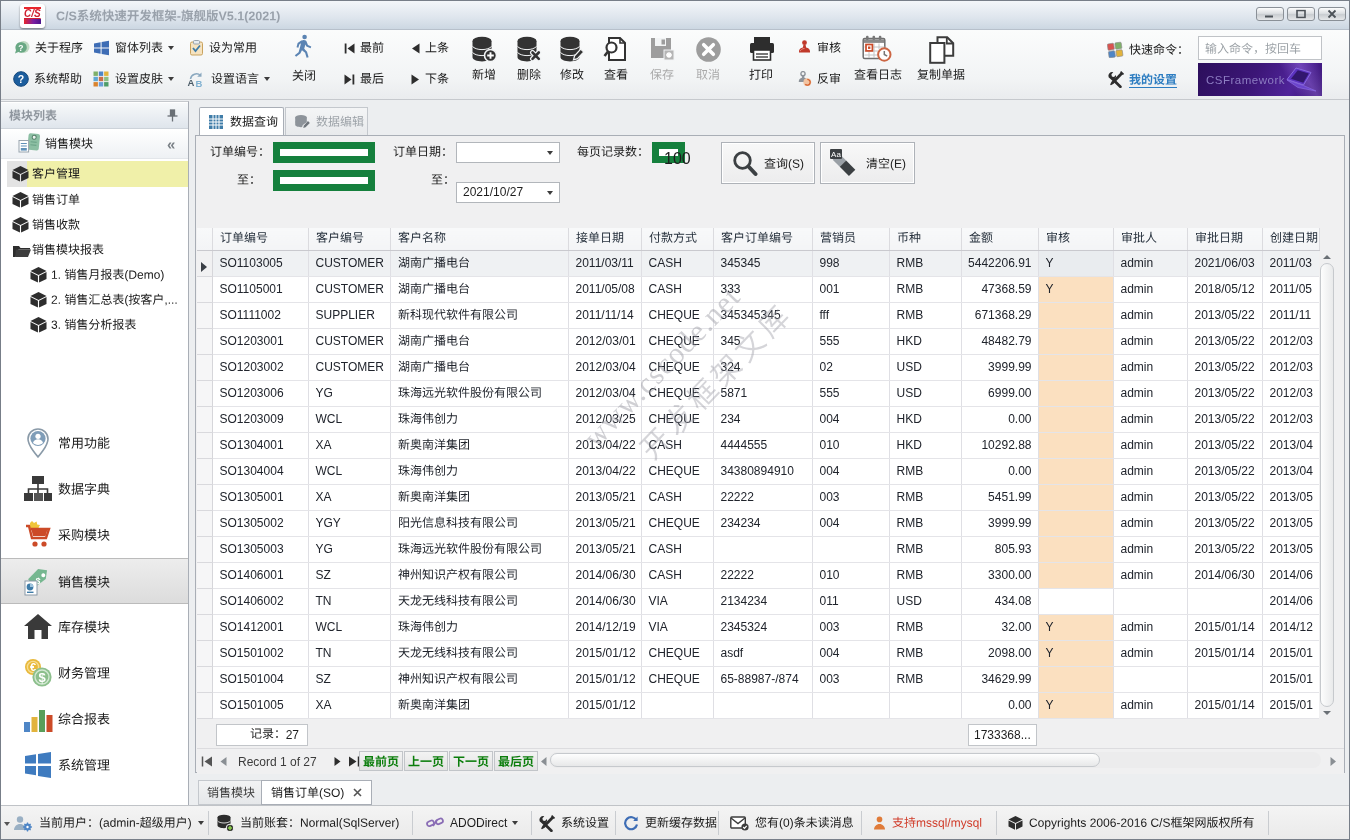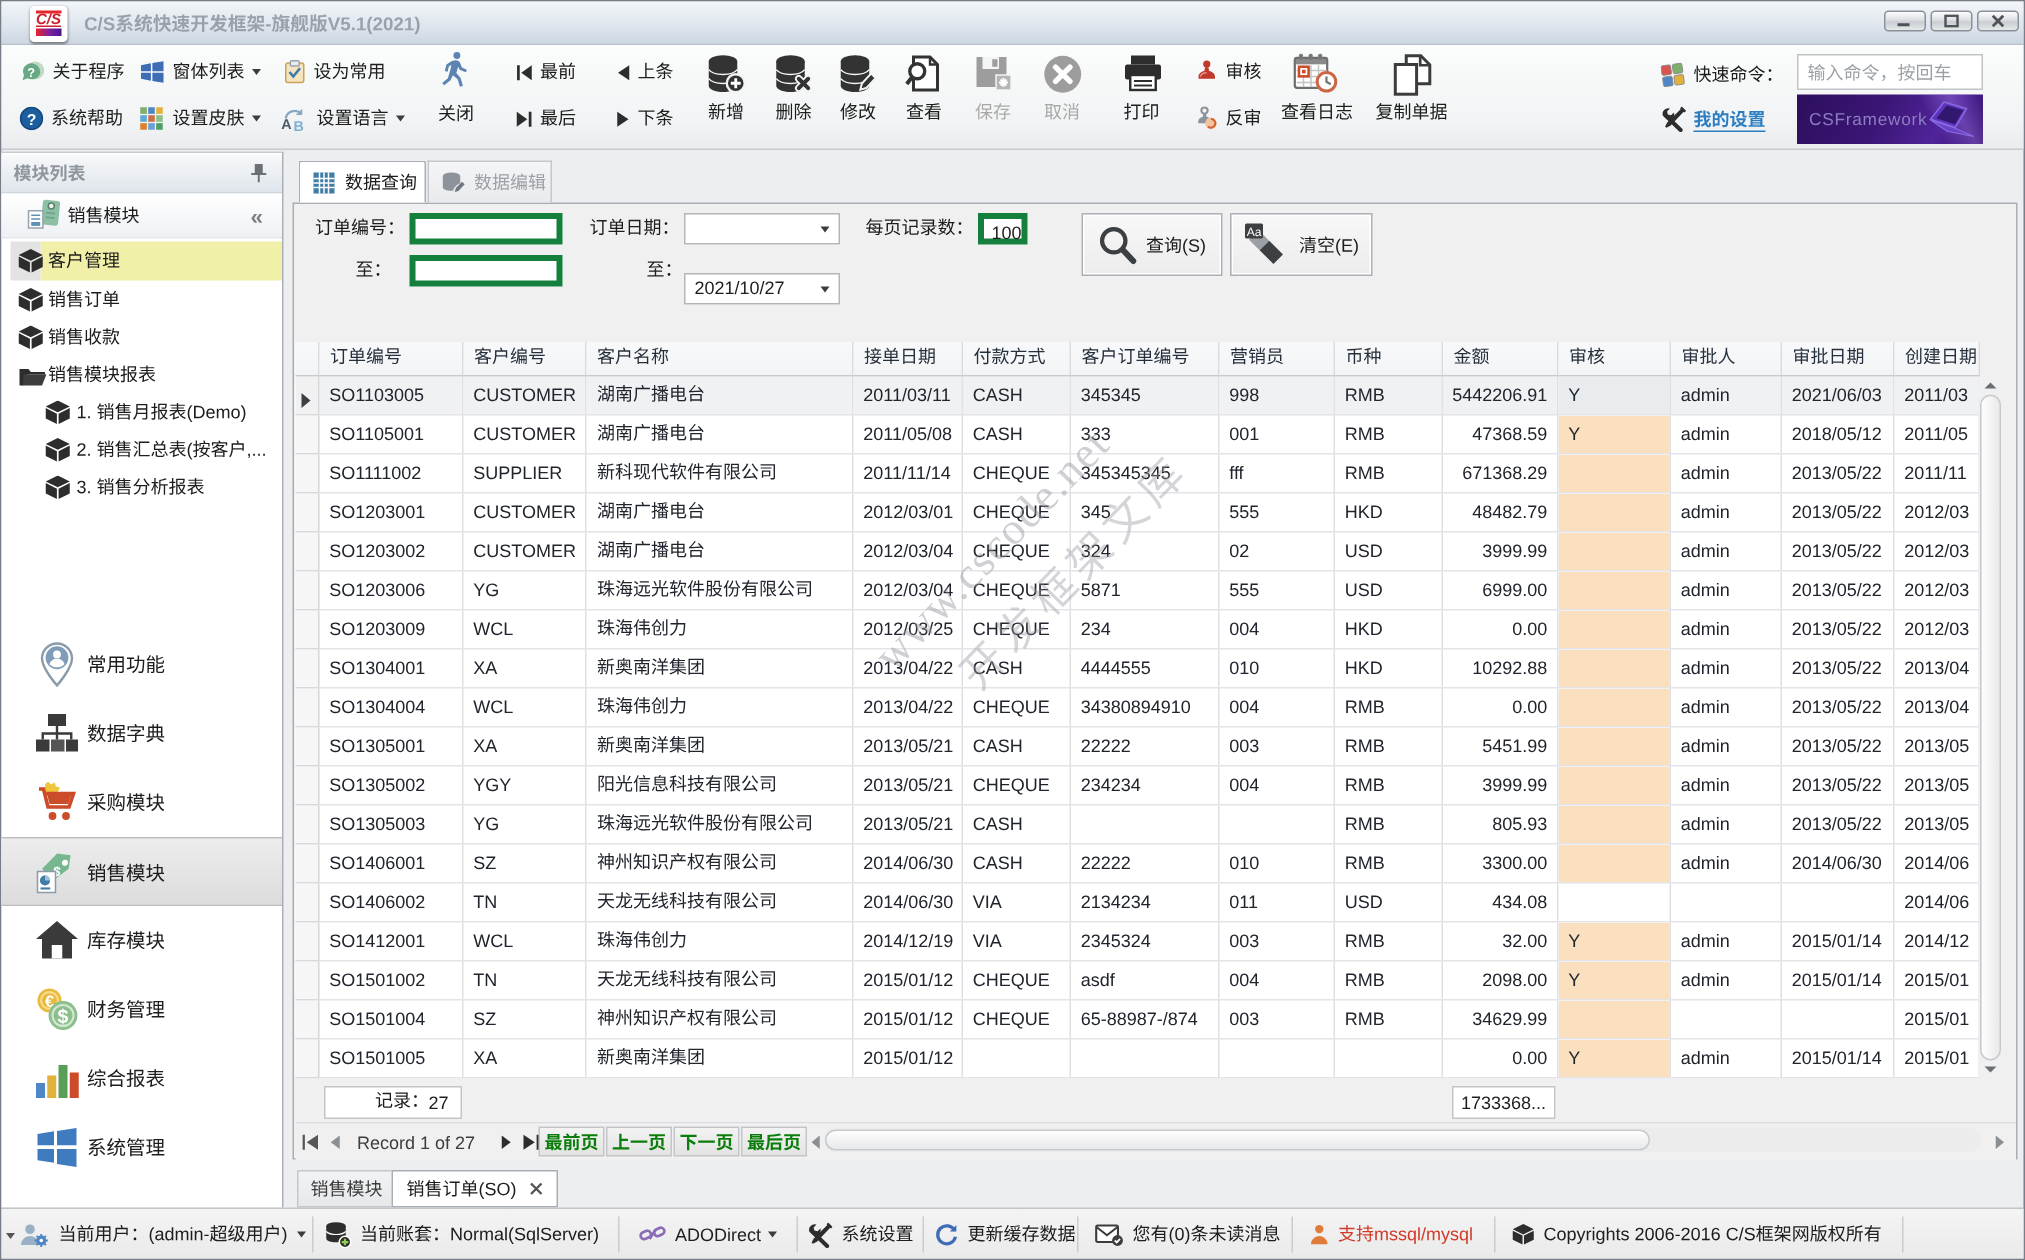--- a/index.html
+++ b/index.html
@@ -31,21 +31,21 @@
 .hl { position:absolute; left:26px; top:0; width:161px; height:26px; background:#f0f0a9; }
 .hlic { position:absolute; left:6px; top:0; width:20px; height:26px; background:#e3e3e3; }
 .modbtn { position:absolute; left:0; width:187px; height:46px; }
 .modbtn .ic { position:absolute; left:22px; top:8px; width:30px; height:30px; }
 .modbtn.selmod { background:linear-gradient(#ededed,#dcdcdc); border-top:1px solid #bbbbbb; border-bottom:1px solid #bbbbbb; }
 #main { position:absolute; left:195px; top:107px; width:1150px; height:667px; }
 .tab { position:absolute; top:0; height:28px; display:flex; align-items:center; }
 #tab1 { left:4px; width:85px; background:#fff; border:1px solid #a9aeb6; border-bottom:none; border-radius:2px 2px 0 0; z-index:3; }
 #tab2 { left:90px; width:83px; background:linear-gradient(#f4f5f6,#e8eaec); border:1px solid #c4c8cd; border-bottom:none; z-index:2; }
 #mainbody { position:absolute; left:0; top:28px; width:1150px; height:638px; background:#f0f0f1; border:1px solid #a9aeb6; }
-.finput { position:absolute; height:21px; background:#fff; border:4px solid #15803d; font-size:12px; line-height:19px; padding-left:5px; }
+.finput { position:absolute; height:21px; background:#fff; border:7px solid #15803d; font-size:16px; line-height:19px; padding-left:5px; }
 .fcombo { position:absolute; height:21px; background:#fff; border:1px solid #b2b6bb; font-size:12px; line-height:19px; padding-left:6px; }
 .fcombo .arr { position:absolute; right:6px; top:8px; width:0; height:0; border-left:3.5px solid transparent; border-right:3.5px solid transparent; border-top:4px solid #3c3c3c; }
 .sbtn { position:absolute; height:42px; background:linear-gradient(#f8f8f8,#ececed); border:1px solid #aeb2b8; box-shadow:inset 0 0 0 1px #fff; }
 #groupbar { position:absolute; left:1px; top:56px; width:1147px; height:36px; background:#f5f4f8; border-bottom:1px solid #cfcfd4; overflow:hidden;}
 #groupbar .gtxt { position:absolute; left:9px; top:11px; color:#b9b9bd; font-size:12px; }
 #gb-swirl { position:absolute; right:0; top:0; width:280px; height:36px;
   background:
    linear-gradient(105deg,
      rgba(240,233,244,0) 0%,
      rgba(242,232,244,.35) 28%,

